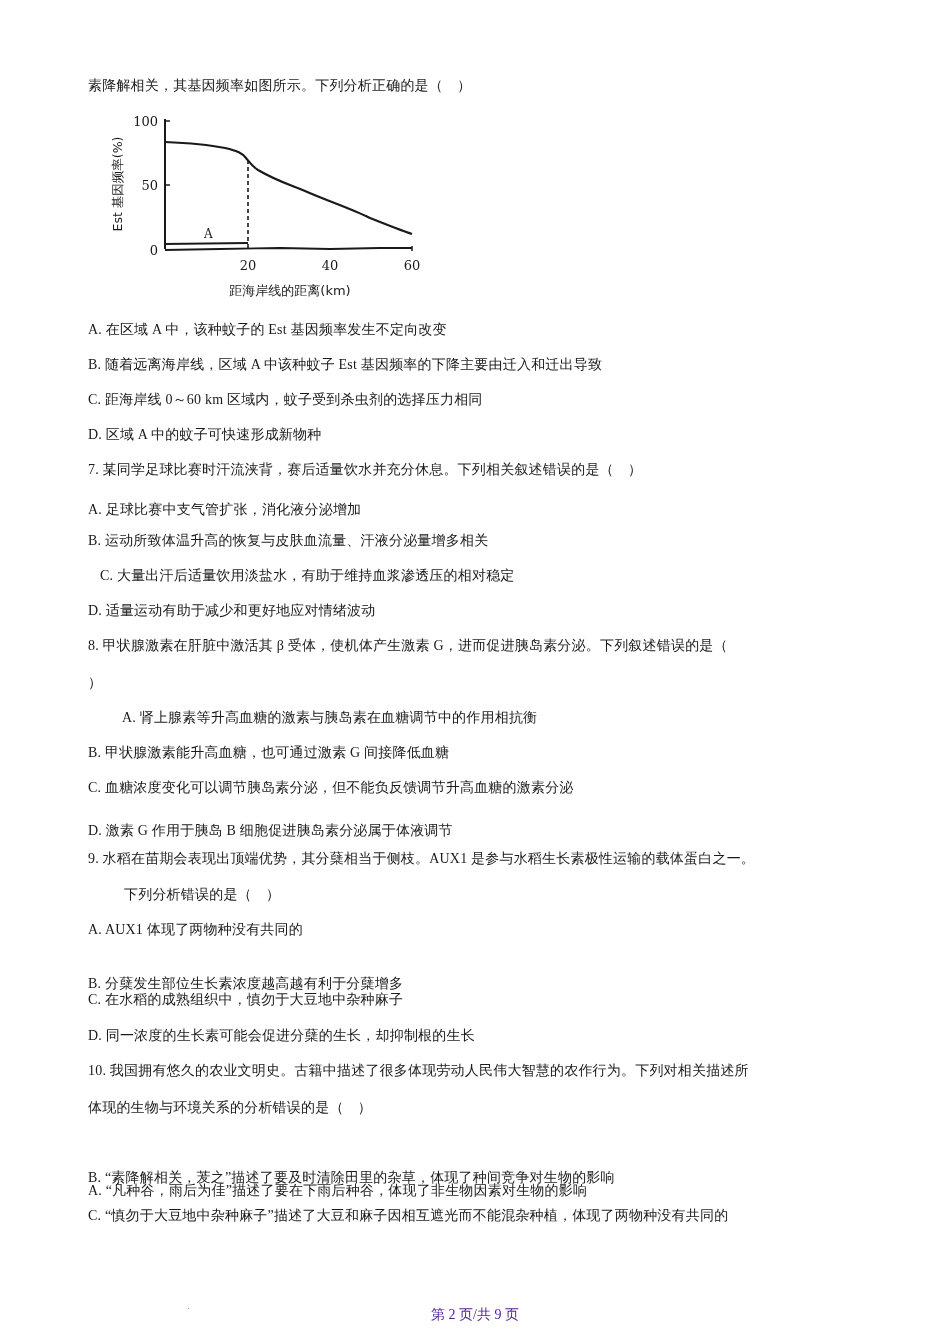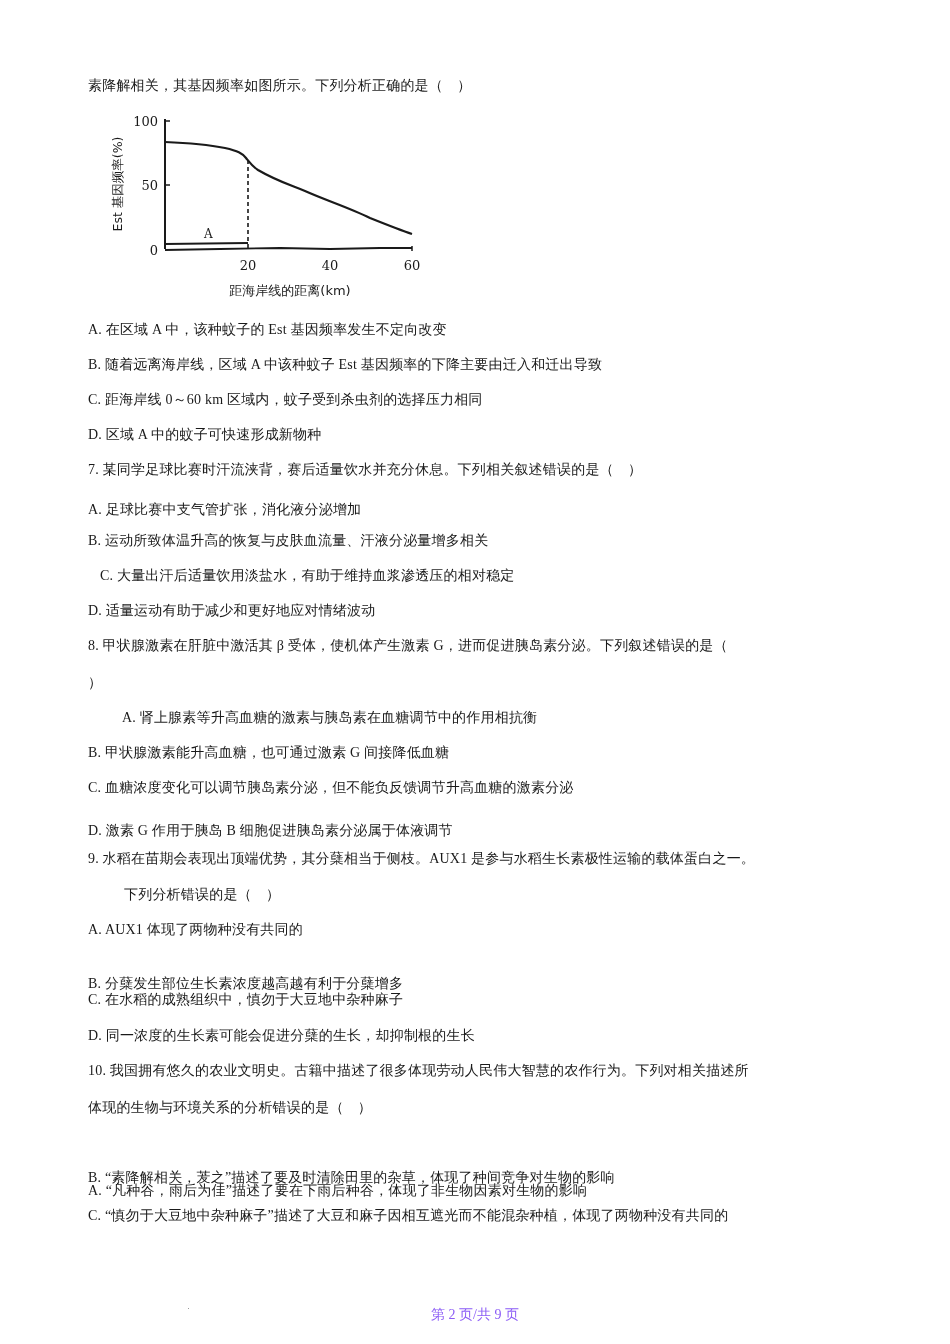--- a/index.html
+++ b/index.html
@@ -9,21 +9,21 @@
     color: #1a1a1a;
   }
   .line {
     position: absolute; left: 88px; font-size: 14px; line-height: 20px;
     white-space: nowrap; letter-spacing: 0.2px;
   }
   .figure { position: absolute; left: 100px; top: 108px; width: 340px; height: 200px; }
   .figure svg { display: block; }
   .footer {
     position: absolute; top: 1306px; left: 0; width: 950px; text-align: center;
-    font-size: 14px; color: #8b5cf6;
+    font-size: 14px; color: #4c1d95;
   }
   .dot { position: absolute; left: 188px; top: 1308px; width: 1px; height: 1px; background: #999; }
 </style>
 </head>
 <body>
 
 <div class="line" style="top:76px;">素降解相关，其基因频率如图所示。下列分析正确的是（　）</div>
 
 <div class="figure">
   <svg width="340" height="200" viewBox="0 0 340 200" xmlns="http://www.w3.org/2000/svg">

